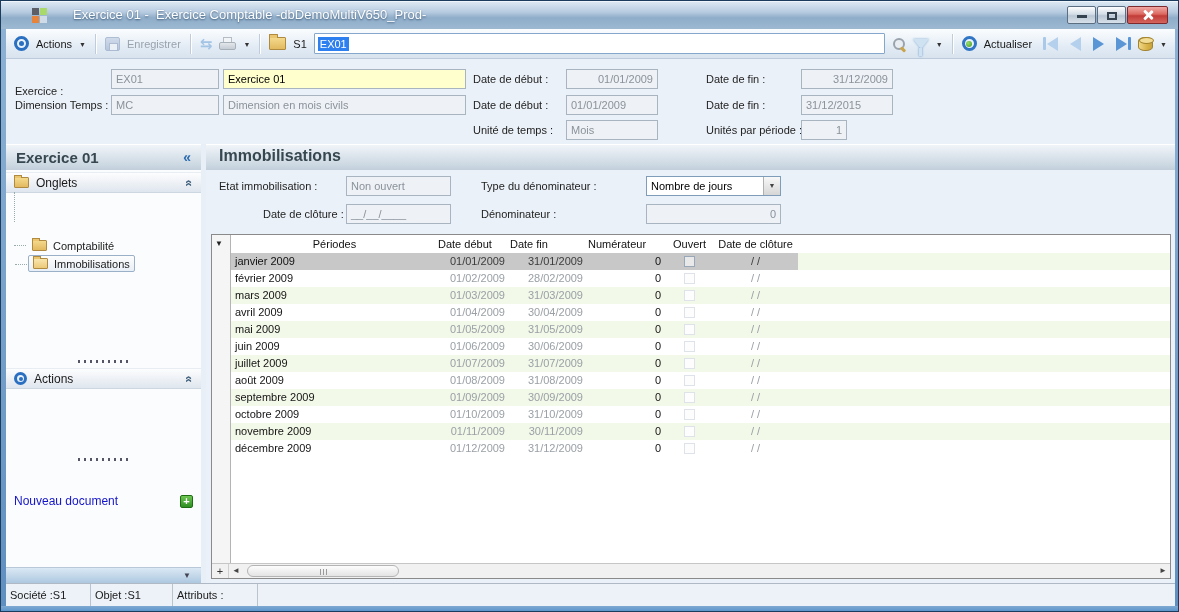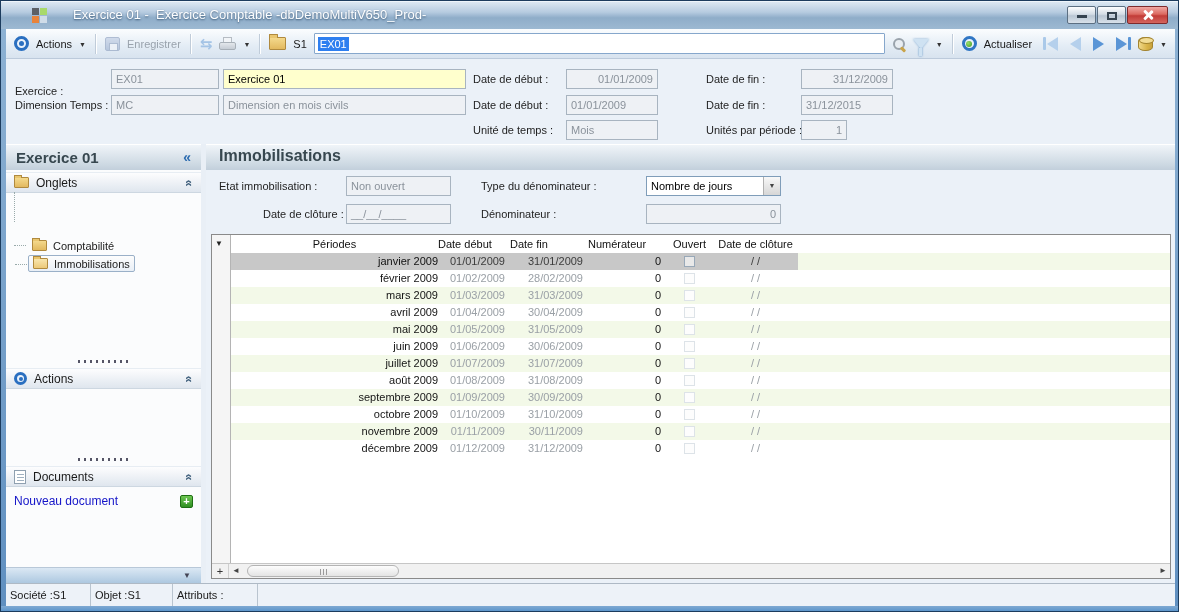--- a/index.html
+++ b/index.html
@@ -116,21 +116,21 @@
   .combo .val { flex:1; padding-left:4px; color:#000; }
   .combo .btn { width:17px; height:18px; background:linear-gradient(#f8f8f8,#d6d6d6); border-left:1px solid #b0b0b0;
                 text-align:center; font-size:7px; line-height:18px; color:#444; }
   
   .tbl { position:absolute; left:5px; top:90px; width:960px; height:345px; background:#fff; border:1px solid #8a8a8a; }
   .gutter-strip { position:absolute; left:0; top:0; bottom:15px; width:18px; background:#f5f5f5; z-index:2; }
   .gutter-line { position:absolute; left:18px; top:0; bottom:15px; width:1px; background:#b4b4b4; z-index:2; }
   .gutter-dd { position:absolute; left:3px; top:4px; font-size:8px; color:#222; z-index:3; }
   .thead { position:absolute; left:19px; right:0; top:0; height:18px; display:flex; align-items:center; background:#fff; }
   .thead .h { font-size:11px; color:#111; }
-  .c-period{ width:207px;text-align:right; } .c-d1{ width:72px; } .c-d2{ width:78px; } .c-num{ width:78px; }
+  .c-period{ width:207px; } .c-d1{ width:72px; } .c-d2{ width:78px; } .c-num{ width:78px; }
   .c-open{ width:47px; } .c-close{ width:85px; }
   .h.c-period{ text-align:center; } .h.c-d1,.h.c-d2,.h.c-num{ text-align:left; padding-right:5px; }
   .h.c-open,.h.c-close{ text-align:center; }
   .rows { position:absolute; left:0; right:0; top:18px; bottom:15px; overflow:hidden; }
   .trow { display:flex; height:17px; line-height:17px; padding-left:19px; }
   .cellswrap { display:flex; width:567px; }
   .filler { flex:1; }
   .trow.alt .cellswrap, .trow.alt .filler { background:#f3f9e8; }
   .trow.selected .cellswrap { background:#c8c8c8; }
   .cell { overflow:hidden; white-space:nowrap; }
@@ -276,25 +276,20 @@
         <span class="mini-folder open"></span>
         <span>Immobilisations</span>
       </div>
       <span class="splitter" style="top:216px;"></span>
       <div class="sb-sechdr" style="top:224px;">
         <span class="mini-target"></span>
         <span class="lbl">Actions</span>
         <span class="chev-up">«</span>
       </div>
       <span class="splitter" style="top:314px;"></span>
-      <div class="sb-sechdr" style="top:322px;">
-        <span class="mini-doc"></span>
-        <span class="lbl">Documents</span>
-        <span class="chev-up">«</span>
-      </div>
       <div class="newdoc" style="top:350px;">
         <span class="lnk">Nouveau document</span>
         <span class="plusbtn">+</span>
       </div>
       <div class="sb-bottom"><span>▼</span></div>
     </div>
 
     <div class="main">
       <div class="main-header">
         <span class="t">Immobilisations</span>

